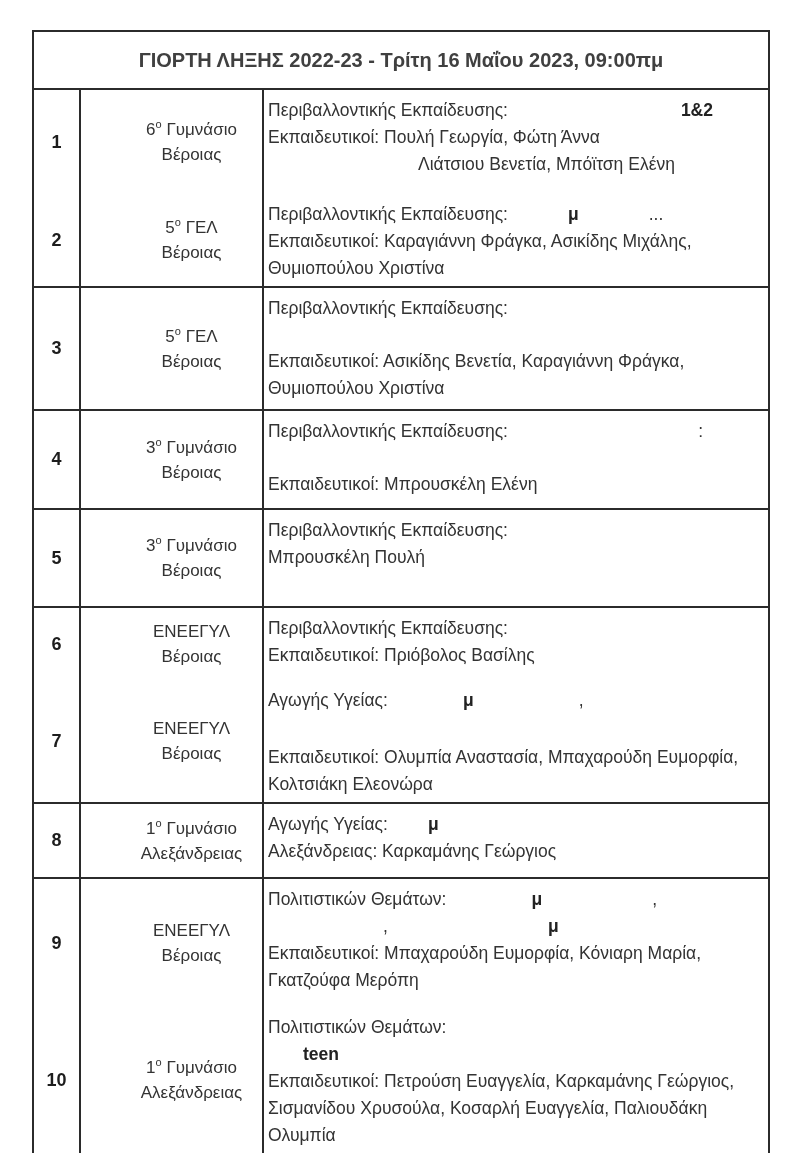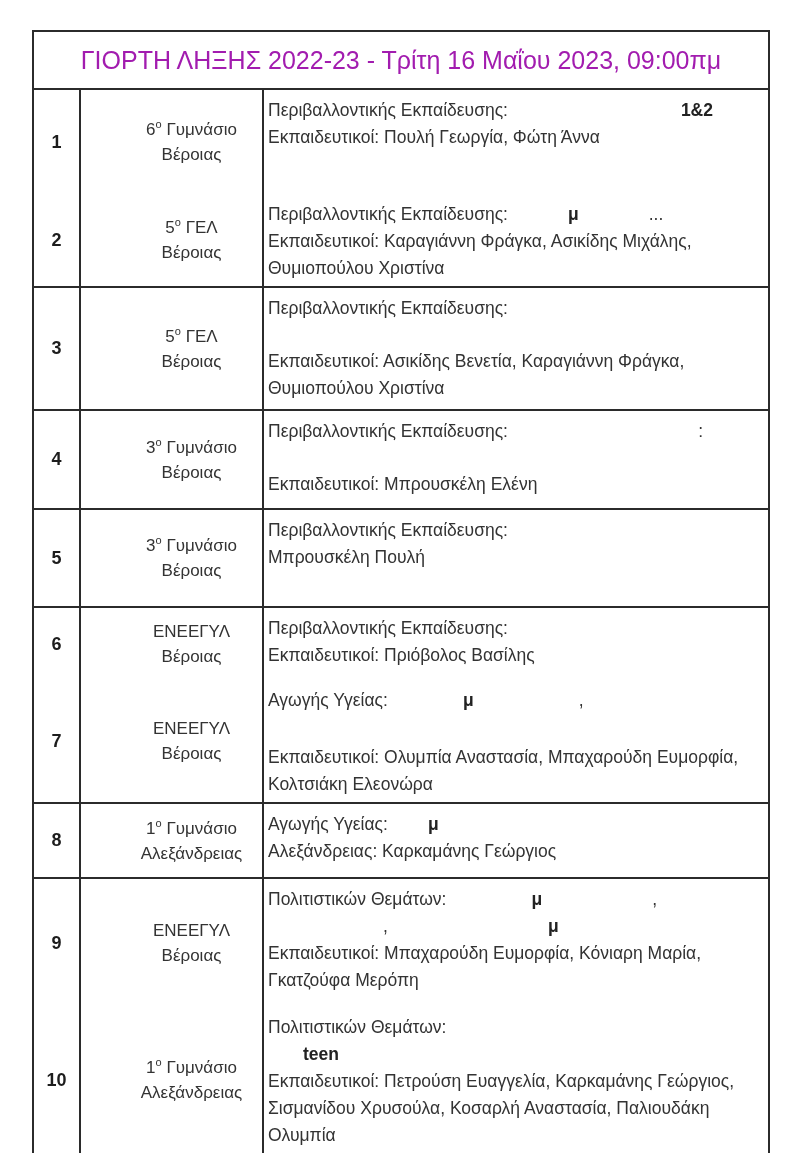--- a/index.html
+++ b/index.html
@@ -2,21 +2,21 @@
 <html><head>
 <meta charset="utf-8">
 <style>
   html,body{margin:0;padding:0;background:#ffffff;}
   .page{position:relative;width:800px;height:1170px;background:#fff;overflow:hidden;
         font-family:"Liberation Sans", sans-serif;color:#2e2e2e;}
   .doc-table{position:absolute;left:32px;top:30px;width:734px;
              border:2px solid #2b2b2b;border-bottom:none;background:#fff;}
   .title-row{height:56px;display:flex;align-items:center;justify-content:center;
              border-bottom:2px solid #2b2b2b;}
-  .title-text{color:#a21caf;font-weight:normal;font-size:25px;letter-spacing:0px;white-space:nowrap;}
+  .title-text{color:#404040;font-weight:bold;font-size:20px;letter-spacing:0px;white-space:nowrap;}
   .block{border-bottom:2px solid #2b2b2b;}
   .block:last-child{border-bottom:none;}
   .row{display:flex;align-items:stretch;}
   .cell-num{flex:0 0 45px;width:45px;border-right:2px solid #2b2b2b;
             display:flex;align-items:center;justify-content:center;
             font-weight:bold;font-size:18px;color:#1d1d1d;}
   .cell-school{flex:0 0 141px;width:141px;border-right:2px solid #2b2b2b;
                display:flex;flex-direction:column;align-items:center;justify-content:center;
                text-align:center;font-size:17px;line-height:25px;color:#333;margin-left:40px;}
   .cell-school sup{font-size:11px;line-height:0;}
@@ -39,20 +39,21 @@
         <div class="block">
           <div class="row" style="min-height: 104px;">
             <div class="cell-num">1</div>
             <div class="cell-school">
               <div><span>6</span><sup>ο</sup> Γυμνάσιο</div>
               <div>Βέροιας</div>
             </div>
             <div class="cell-content">
               <div class="line"><span class="seg">Περιβαλλοντικής Εκπαίδευσης:</span><span class="seg b abs-right" style="right: 45px;">1&amp;2</span></div>
               <div class="line"><span class="seg">Εκπαιδευτικοί: Πουλή Γεωργία, Φώτη Άννα</span></div>
+              <div class="line" style="padding-left: 150px;"><span class="seg">Λιάτσιου Βενετία, Μπόϊτση Ελένη</span></div>
             </div>
           </div>
           <div class="row" style="min-height: 88px;">
             <div class="cell-num">2</div>
             <div class="cell-school">
               <div><span>5</span><sup>ο</sup> ΓΕΛ</div>
               <div>Βέροιας</div>
             </div>
             <div class="cell-content">
               <div class="line"><span class="seg">Περιβαλλοντικής Εκπαίδευσης:</span><span class="seg b" style="margin-left: 60px;">μ</span><span class="seg" style="margin-left: 70px;">...</span></div>
@@ -159,20 +160,20 @@
           <div class="row" style="min-height: 146px;">
             <div class="cell-num">10</div>
             <div class="cell-school">
               <div><span>1</span><sup>ο</sup> Γυμνάσιο</div>
               <div>Αλεξάνδρειας</div>
             </div>
             <div class="cell-content">
               <div class="line"><span class="seg">Πολιτιστικών Θεμάτων:</span></div>
               <div class="line" style="padding-left: 35px;"><span class="seg b">teen</span></div>
               <div class="line"><span class="seg">Εκπαιδευτικοί: Πετρούση Ευαγγελία, Καρκαμάνης Γεώργιος,</span></div>
-              <div class="line"><span class="seg">Σισμανίδου Χρυσούλα, Κοσαρλή Αναστασία, Παλιουδάκη</span></div>
+              <div class="line"><span class="seg">Σισμανίδου Χρυσούλα, Κοσαρλή Ευαγγελία, Παλιουδάκη</span></div>
               <div class="line"><span class="seg">Ολυμπία</span></div>
             </div>
           </div>
         </div>
       </div>
   </div>
 </div>
 
 </body></html>

